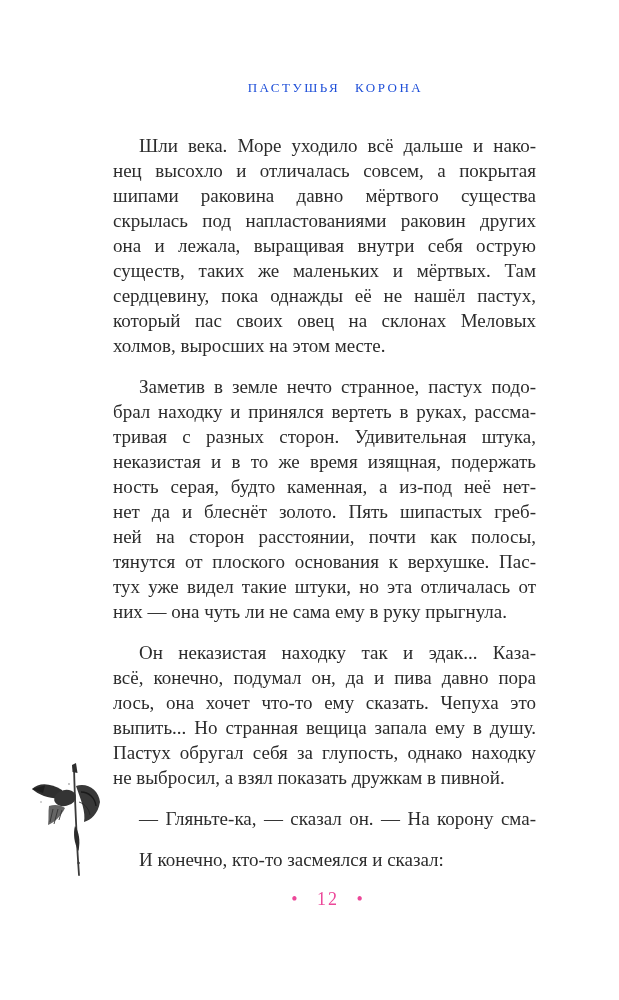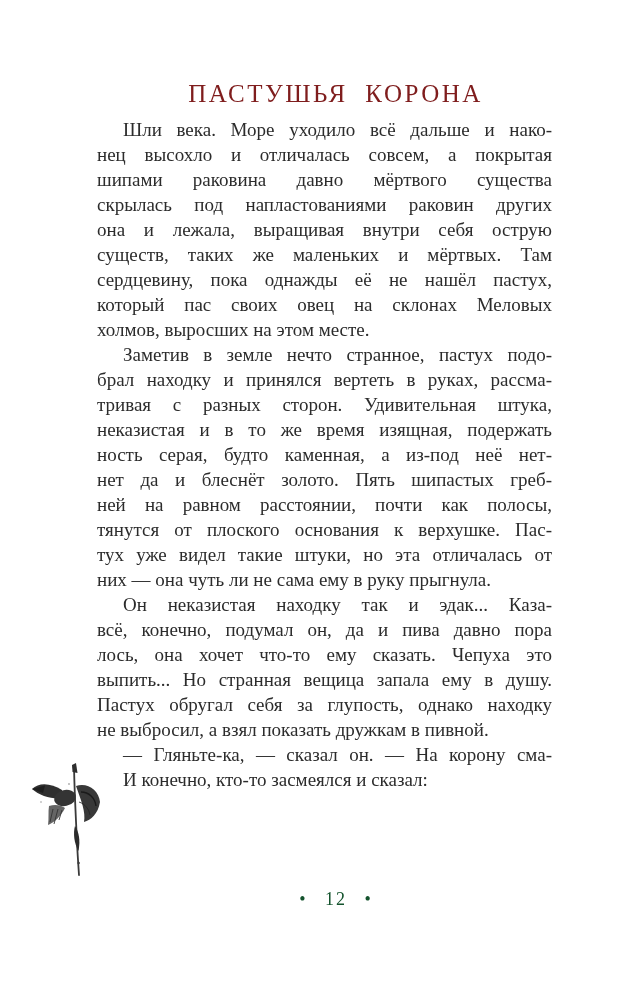--- a/index.html
+++ b/index.html
@@ -12,61 +12,61 @@
     font-family: "Liberation Serif", "DejaVu Serif", serif;
     color: #2c2c2c;
     overflow: hidden;
   }
   .chapter-title {
     position: absolute;
     top: 80px;
     left: 97px;
     width: 455px;
     margin: 0;
-    font-size: 25px;
+    font-size: 13px;
     font-weight: 400;
     letter-spacing: 2.5px;
     word-spacing: 9px;
     text-align: center;
     text-indent: 22px;
-    color: #7f1d1d;
+    color: #1d4ed8;
     white-space: nowrap;
   }
   .body-text {
     position: absolute;
     top: 117px;
     left: 97px;
     width: 455px;
     font-size: 19px;
     line-height: 25px;
     color: #2c2c2c;
   }
-  .paragraph { margin: 0; }
+  .paragraph { margin: 16px; }
   .line {
     text-align: justify;
     text-align-last: justify;
     -moz-text-align-last: justify;
     white-space: normal;
   }
   .line.last {
     text-align-last: left;
     -moz-text-align-last: left;
   }
   .line.indent { text-indent: 26px; }
   .page-number {
     position: absolute;
     top: 889px;
-    left: 97px;
+    left: 89px;
     width: 455px;
     text-align: center;
     text-indent: 23px;
     font-size: 18px;
     letter-spacing: 2px;
     word-spacing: 11px;
-    color: #14532d;
+    color: #ec4899;
   }
   .margin-illustration {
     position: absolute;
     left: 28px;
     top: 762px;
     width: 80px;
     height: 118px;
   }
 </style>
 </head>
@@ -88,21 +88,21 @@
         <div class="line">который пас своих овец на склонах Меловых</div>
         <div class="line last">холмов, выросших на этом месте.</div>
       </div>
       <div class="paragraph">
         <div class="line indent">Заметив в земле нечто странное, пастух подо-</div>
         <div class="line">брал находку и принялся вертеть в руках, рассма-</div>
         <div class="line">тривая с разных сторон. Удивительная штука,</div>
         <div class="line">неказистая и в то же время изящная, подержать</div>
         <div class="line">ность серая, будто каменная, а из-под неё нет-</div>
         <div class="line">нет да и блеснёт золото. Пять шипастых греб-</div>
-        <div class="line">ней на равном расстоянии, почти как полосы,</div>
+        <div class="line">ней на сторон расстоянии, почти как полосы,</div>
         <div class="line">тянутся от плоского основания к верхушке. Пас-</div>
         <div class="line">тух уже видел такие штуки, но эта отличалась от</div>
         <div class="line last">них — она чуть ли не сама ему в руку прыгнула.</div>
       </div>
       <div class="paragraph">
         <div class="line indent">Он неказистая находку так и эдак... Каза-</div>
         <div class="line">всё, конечно, подумал он, да и пива давно пора</div>
         <div class="line">лось, она хочет что-то ему сказать. Чепуха это</div>
         <div class="line">выпить... Но странная вещица запала ему в душу.</div>
         <div class="line">Пастух обругал себя за глупость, однако находку</div>

